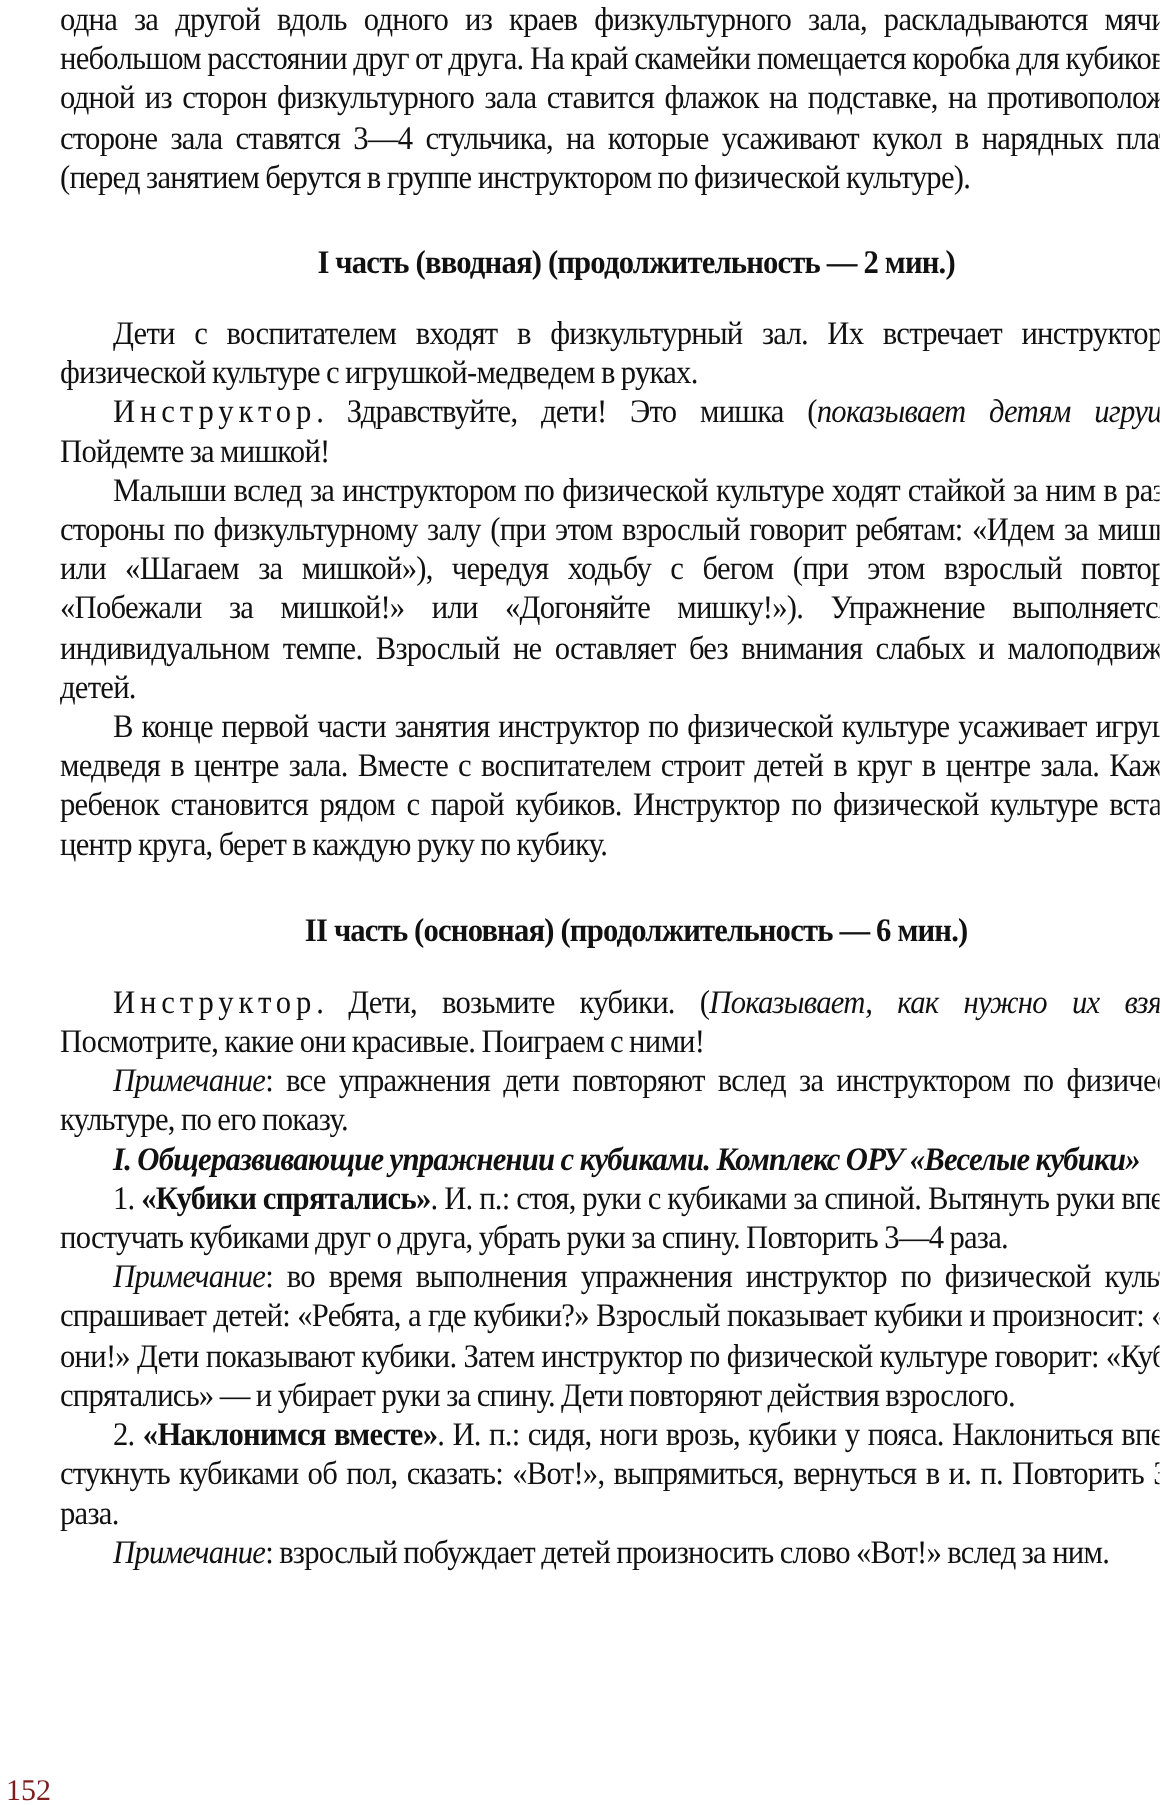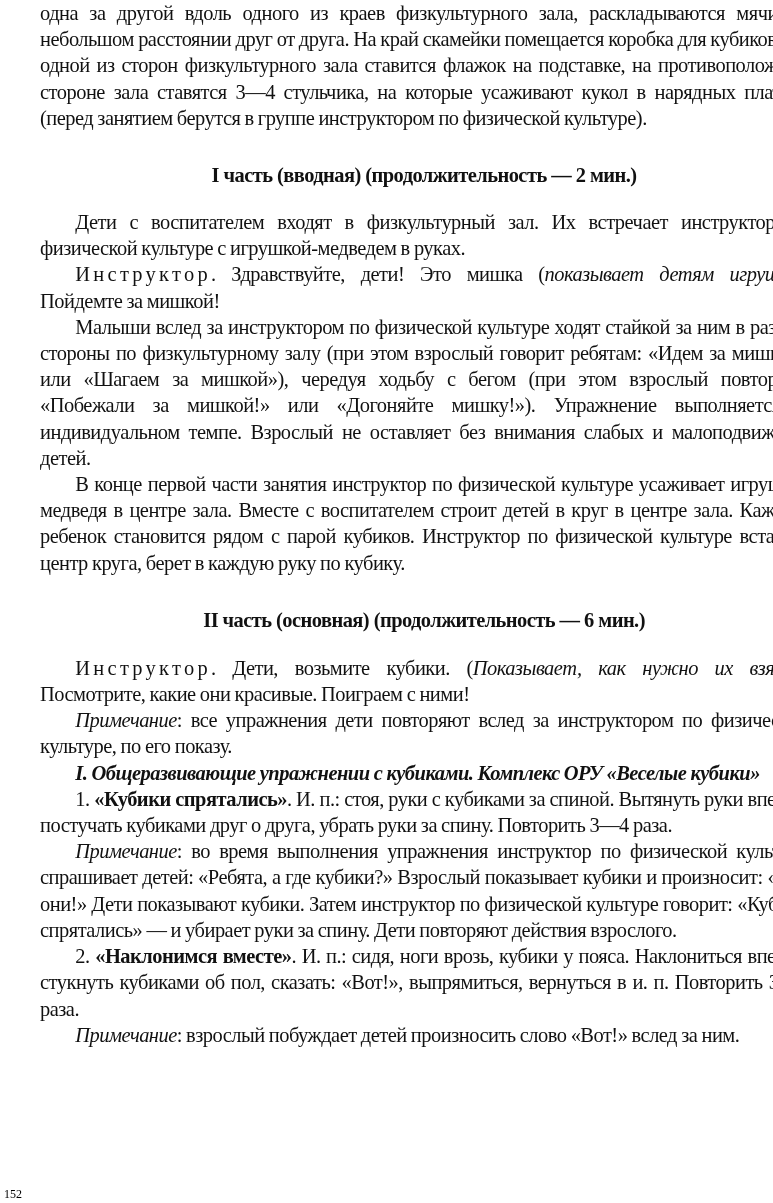--- a/index.html
+++ b/index.html
@@ -52,24 +52,24 @@
     .b { font-weight: bold; }
     .bi { font-weight: bold; font-style: italic; }
     .gap-h1-top { height: 31px; }
     .gap-h1-bot { height: 21px; }
     .gap-h2-top { height: 31px; }
     .gap-h2-bot { height: 22px; }
     .page-number {
       position: absolute;
       left: 4px;
       top: 1185px;
-      font-size: 12px;
+      font-size: 20px;
       line-height: 18px;
       font-family: "Liberation Serif", "DejaVu Serif", serif;
-      color: #000000;
+      color: #7f1d1d;
     }
   </style>
 </head>
 <body>
 
 <div class="page">
 
   <p class="p noindent">одна за другой вдоль одного из краев физкультурного зала, раскладываются мячи на небольшом расстоянии друг от друга. На край скамейки помещается коробка для кубиков. На одной из сторон физкультурного зала ставится флажок на подставке, на противоположной стороне зала ставятся 3—4 стульчика, на которые усаживают кукол в нарядных платьях (перед занятием берутся в группе инструктором по физической культуре).</p>
 
   <div class="gap-h1-top"></div>

